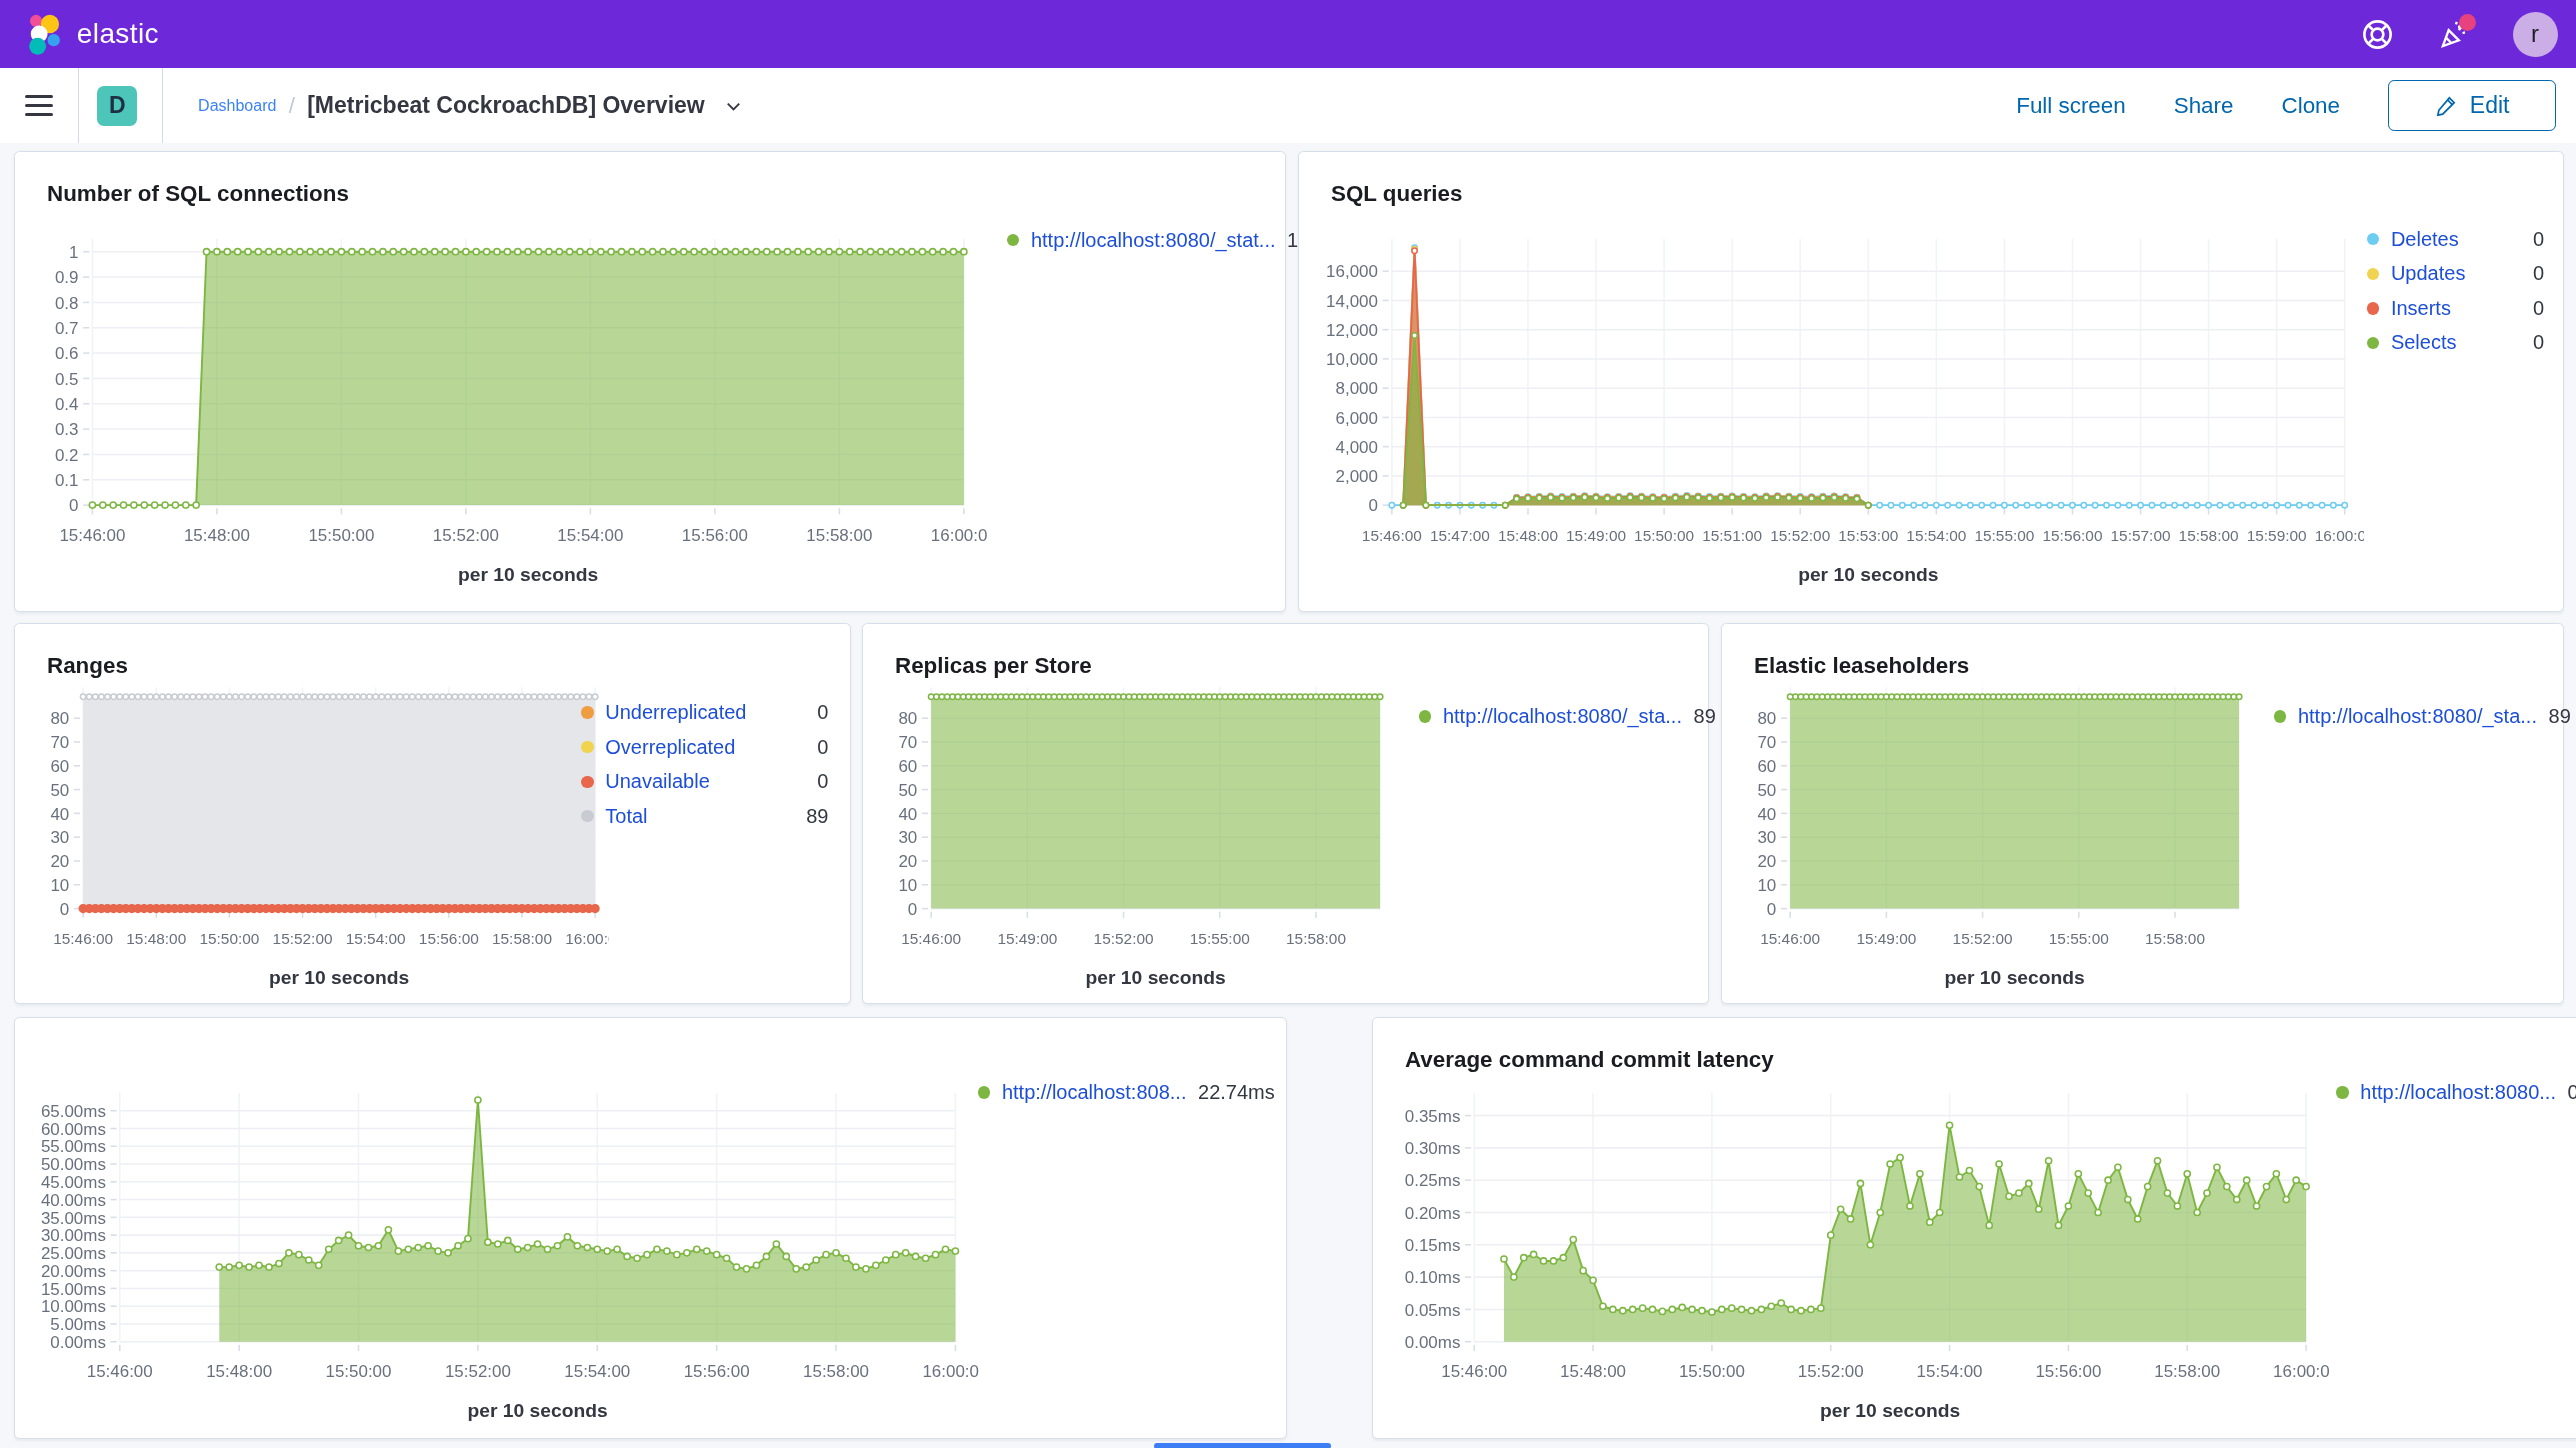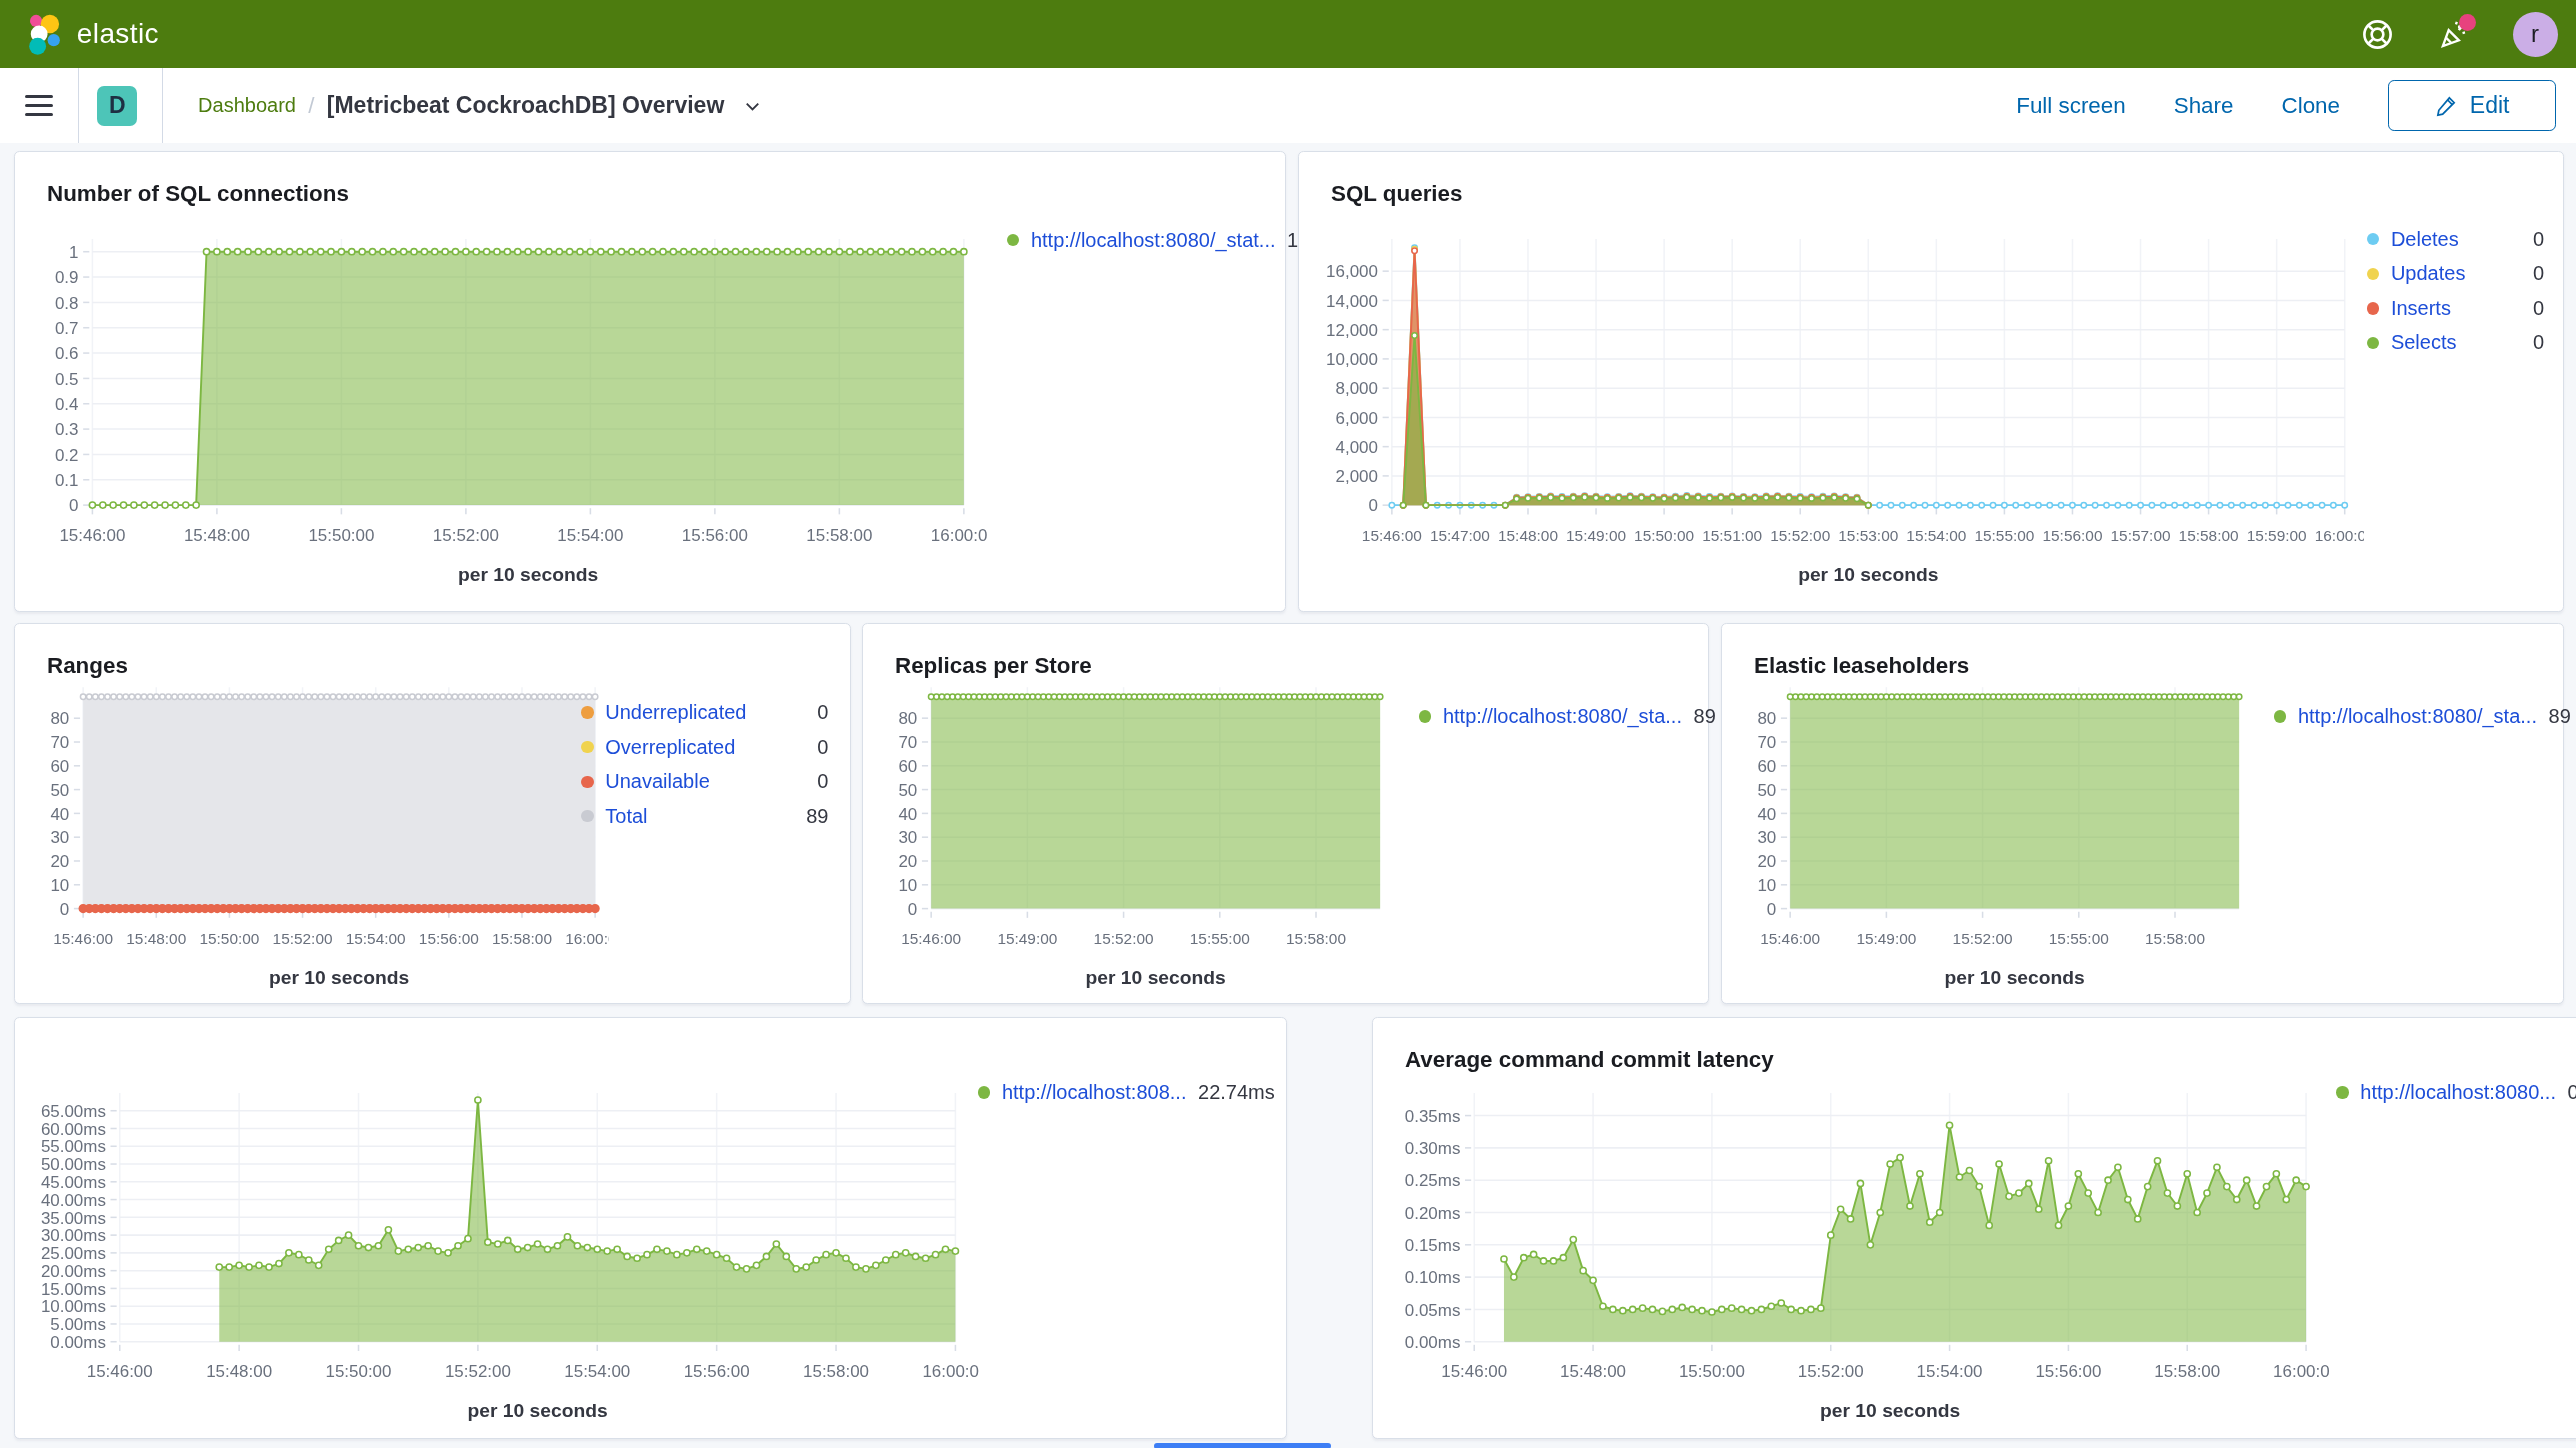--- a/index.html
+++ b/index.html
@@ -1,21 +1,21 @@
 <!DOCTYPE html>
 <html style="font-size:12.3px"><head>
 <meta charset="utf-8">
 <style>
   html,body{margin:0;padding:0;}
   body{width:2576px;height:1448px;position:relative;overflow:hidden;
        background:#f5f7fa;font-family:"Liberation Sans",sans-serif;color:#343741;}
   svg{font-family:"Liberation Sans",sans-serif;}
 
   
-  .hdr{position:absolute;left:0;top:0;width:100%;height:68px;background:#4d7c0f;display:flex;align-items:center;}
+  .hdr{position:absolute;left:0;top:0;width:100%;height:68px;background:#6d28d9;display:flex;align-items:center;}
   .brand{display:flex;align-items:center;gap:10.8px;margin-left:20px;}
   .brand span{color:#fff;font-size:28px;font-weight:500;letter-spacing:0.4px;}
   .searchbox{position:absolute;left:963px;top:9.3px;width:615px;height:48px;border:0.8px solid #53565f;
              border-radius:5.4px;display:flex;align-items:center;background:rgba(255,255,255,0.02);}
   .searchbox svg{margin:0 10.8px 0 14px;flex:none;}
   .searchbox input{background:transparent;border:none;outline:none;color:#d4dae5;font-size:21px;
                    font-family:"Liberation Sans",sans-serif;width:524px;}
   .searchbox input::placeholder{color:#8e939f;}
   .hdr-icons{position:absolute;right:18.5px;top:0;height:68px;display:flex;align-items:center;gap:40px;}
   .icon-btn{position:relative;width:37px;height:37px;display:flex;align-items:center;justify-content:center;cursor:pointer;}
@@ -25,21 +25,21 @@
 
   
   .tbar{position:absolute;left:0;top:68px;width:100%;height:75px;background:#fff;border-bottom:0.8px solid #d3dae6;
         box-shadow:0 1.5px 2.3px rgba(152,162,179,.15);display:flex;align-items:center;}
   .burger{width:28px;height:21.6px;margin-left:25px;display:flex;flex-direction:column;justify-content:space-between;cursor:pointer;}
   .burger div{height:3.5px;background:#343741;border-radius:1.5px;}
   .vdiv{width:0.8px;height:75px;background:#d3dae6;margin-left:25px;}
   .dbadge{width:40px;height:40px;border-radius:7px;background:#4dc5b8;color:#1e2f42;font-size:23px;font-weight:600;
           display:flex;align-items:center;justify-content:center;margin-left:18.5px;cursor:pointer;}
   .crumbs{display:flex;align-items:center;margin-left:35px;gap:12.3px;}
-  .crumb-link{color:#4d7c0f;font-size:20px;cursor:pointer;}
+  .crumb-link{color:#3b82f6;font-size:16px;cursor:pointer;}
   .crumb-sep{color:#c2c9d4;font-size:22.4px;}
   .crumb-title{color:#343741;font-size:23px;font-weight:600;}
   .chev{margin-left:4.6px;cursor:pointer;display:flex;align-items:center;}
   .tbar-right{position:absolute;right:20px;display:flex;align-items:center;gap:48px;}
   .tlink{color:#0066ad;font-size:22.4px;font-weight:500;cursor:pointer;}
   .edit-btn{display:flex;align-items:center;justify-content:center;gap:12.3px;width:168px;height:51px;
             border:0.8px solid #0066ad;border-radius:6.2px;color:#0066ad;font-size:23px;font-weight:500;
             background:#fff;cursor:pointer;}
 
   

